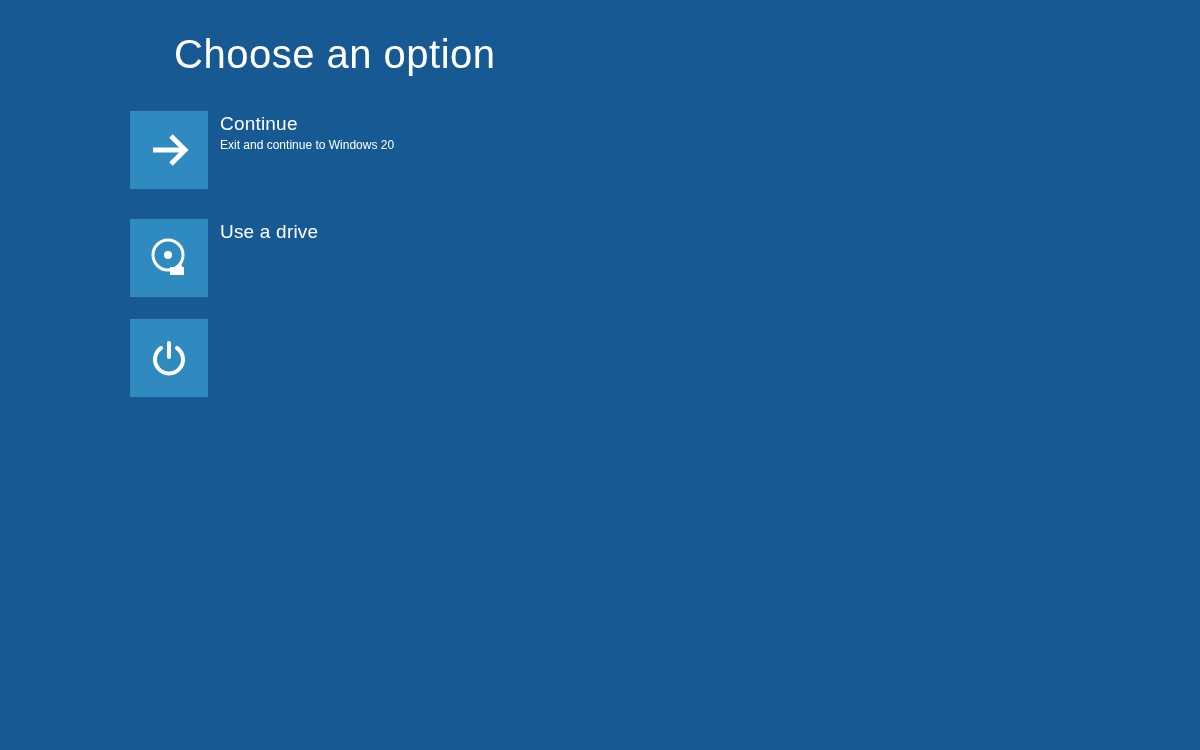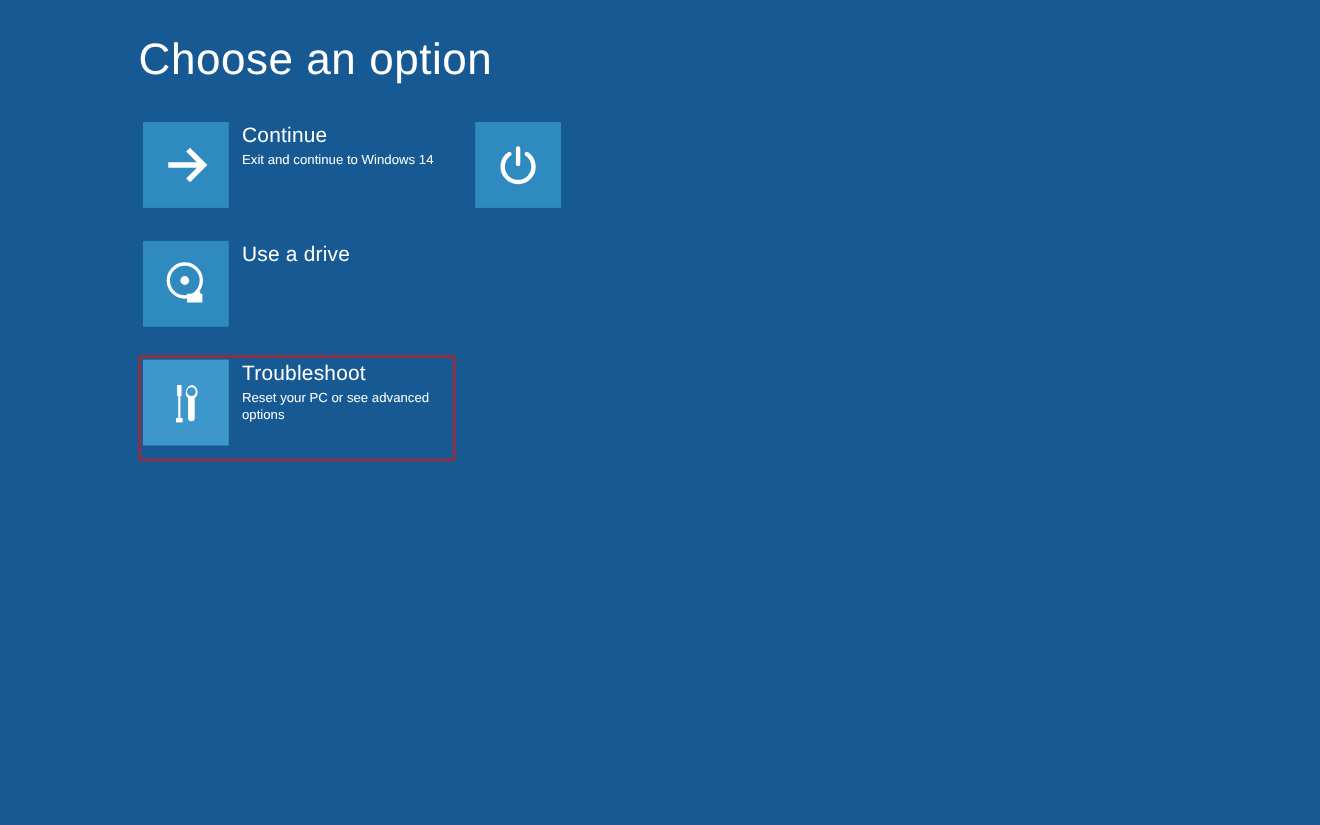--- a/index.html
+++ b/index.html
@@ -12,24 +12,25 @@
     overflow: hidden;
   }
   .page {
     padding: 32px 0 0 126px;
   }
   .title {
     font-size: 40px;
     font-weight: 200;
     letter-spacing: 0.5px;
     margin-bottom: 30px;
+    margin-left: 48px;
   }
   .grid {
     display: flex;
-    flex-direction: row;
+    flex-direction: column;
     gap: 14px;
   }
   .col {
     display: flex;
     flex-direction: column;
     gap: 22px;
   }
   .tile {
     display: flex;
     align-items: flex-start;
@@ -87,55 +88,38 @@
 
       <div class="tile">
         <div class="icon-box">
           <svg width="44" height="44" viewBox="0 0 44 44" fill="none" stroke="#ffffff" stroke-width="5" stroke-linecap="butt" stroke-linejoin="miter">
             <line x1="6" y1="22" x2="36" y2="22"></line>
             <polyline points="24,8 38,22 24,36"></polyline>
           </svg>
         </div>
         <div class="tile-body">
           <div class="tile-title">Continue</div>
-          <div class="tile-desc">Exit and continue to Windows 14</div>
+          <div class="tile-desc">Exit and continue to Windows 20</div>
         </div>
       </div>
 
       <div class="tile">
         <div class="icon-box">
           <svg width="46" height="46" viewBox="0 0 46 46" fill="none" stroke="#ffffff" stroke-width="3">
             <circle cx="22" cy="20" r="15"></circle>
             <circle cx="22" cy="20" r="4" fill="#ffffff" stroke="none"></circle>
             <rect x="24" y="32" width="14" height="8" fill="#ffffff" stroke="none"></rect>
             <rect x="32" y="30" width="4" height="3" fill="#ffffff" stroke="none"></rect>
           </svg>
         </div>
         <div class="tile-body">
           <div class="tile-title">Use a drive</div>
         </div>
       </div>
 
-      <div class="tile highlight">
-        <div class="icon-box">
-          <svg width="44" height="44" viewBox="0 0 44 44" fill="#ffffff">
-
-            <rect x="14" y="6" width="4" height="10"></rect>
-            <rect x="15" y="16" width="2" height="20"></rect>
-            <rect x="13" y="36" width="6" height="4"></rect>
-
-            <path d="M28 6 a7 7 0 0 0 -4 12 v18 a3 3 0 0 0 6 0 v-18 a7 7 0 0 0 -2 -12 z M27 8 a4 4 0 1 1 0 8 a4 4 0 0 1 0 -8 z" fill="#ffffff"></path>
-            <circle cx="27" cy="12" r="3" fill="#3e97ca"></circle>
-          </svg>
-        </div>
-        <div class="tile-body">
-          <div class="tile-title">Troubleshoot</div>
-          <div class="tile-desc">Reset your PC or see advanced options</div>
-        </div>
-      </div>
 
     </div>
 
     <div class="col">
 
       <div class="tile">
         <div class="icon-box">
           <svg width="42" height="42" viewBox="0 0 42 42" fill="none" stroke="#ffffff" stroke-width="4" stroke-linecap="round">
             <path d="M13 11 a14 14 0 1 0 16 0"></path>
             <line x1="21" y1="6" x2="21" y2="20"></line>

